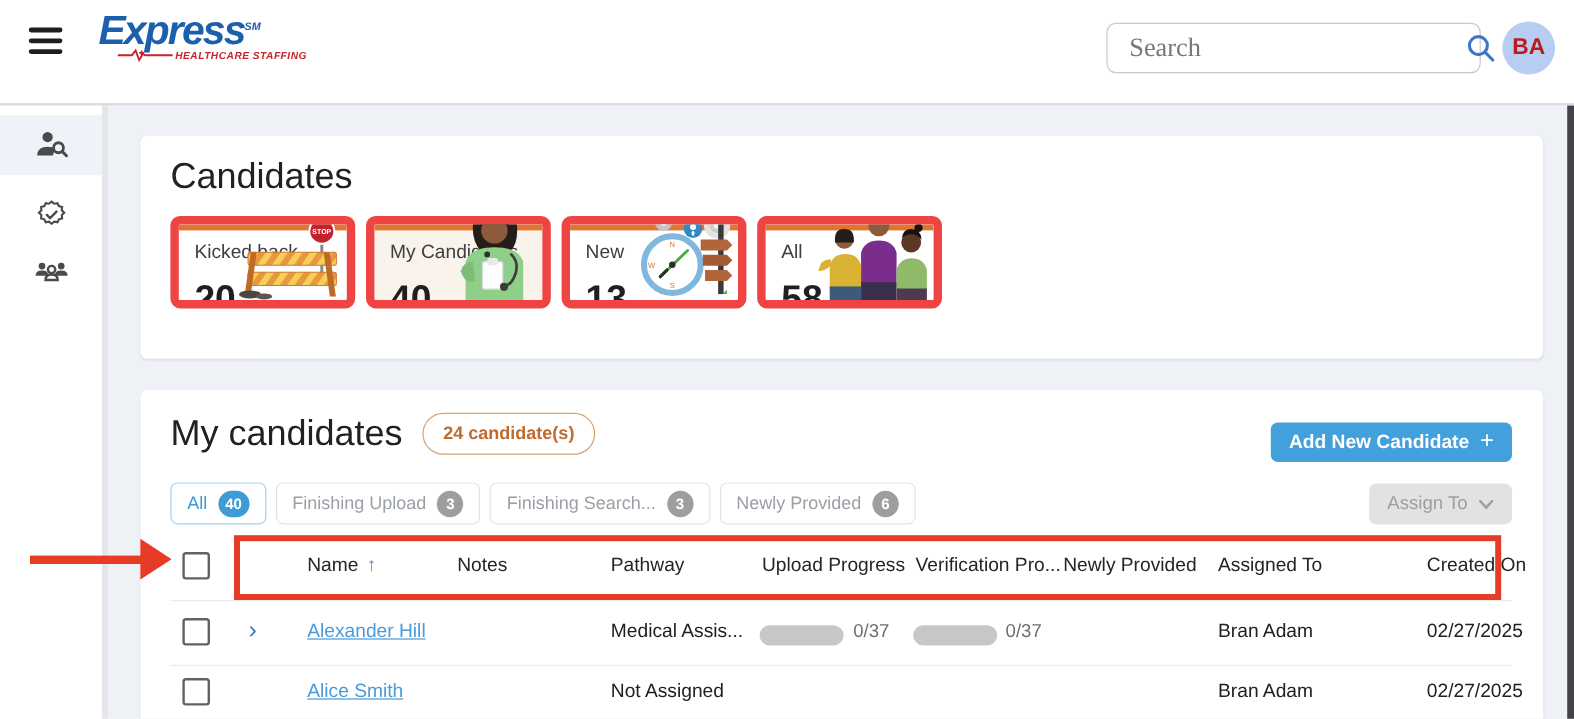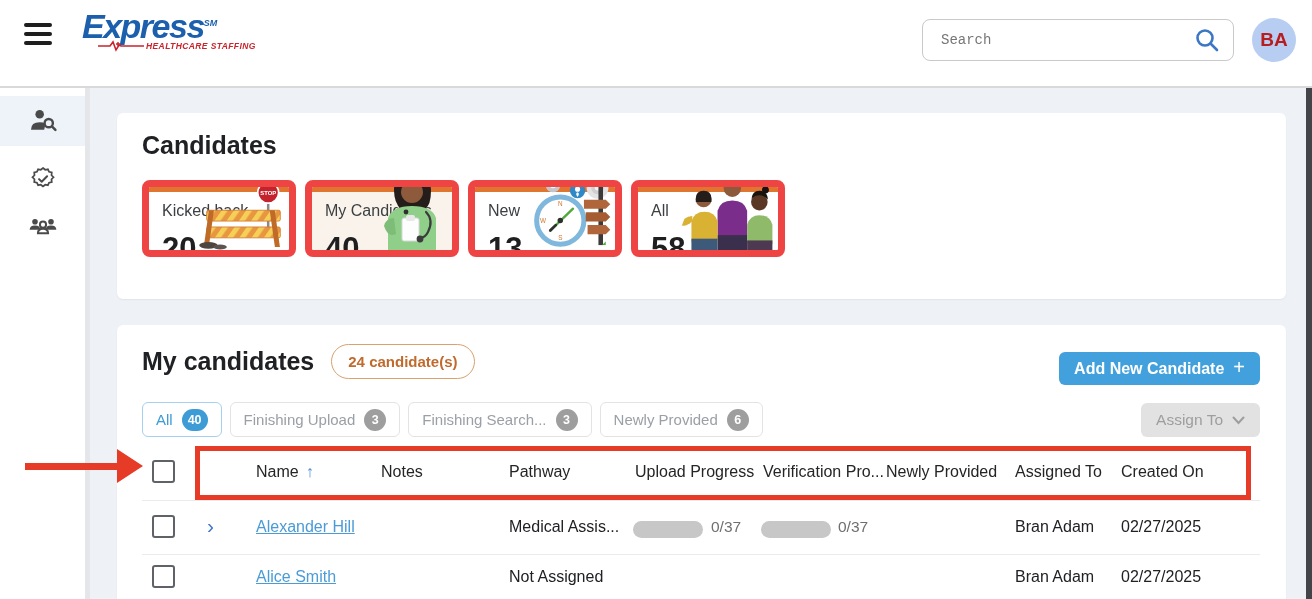--- a/index.html
+++ b/index.html
@@ -9,41 +9,41 @@
   
   .topbar { position:absolute; left:0; top:0; width:1312px; height:86px; background:#fff; }
   .hamburger { position:absolute; left:24px; top:23px; width:28px; height:22px; cursor:pointer; }
   .hamburger span { display:block; width:28px; height:3.6px; background:#1e1e1e; border-radius:2px; margin-bottom:5.4px; }
   .logo { position:absolute; left:82px; top:8px; }
   .logo-brand { font-size:34px; font-weight:900; font-style:italic; color:#1b5fad; letter-spacing:-1.5px; line-height:1.1; }
   .logo-sm { font-size:9px; font-weight:700; vertical-align:super; letter-spacing:0; }
   .logo-tagline-row { display:flex; align-items:center; gap:2px; margin-top:-5px; margin-left:16px; }
   .logo-tagline { font-size:8.5px; font-weight:800; font-style:italic; color:#c8242c; letter-spacing:0.4px; }
   .searchbox { position:absolute; left:922px; top:19px; width:312px; height:42px; border:1px solid #c9c9c9; border-radius:8px; background:#fff; display:flex; align-items:center; }
-  .searchbox input { flex:1; border:none; outline:none; background:transparent; padding:0 10px 0 18px; font-size:14px; color:#3b82f6; font-family:Liberation Mono, monospace; }
+  .searchbox input { flex:1; border:none; outline:none; background:transparent; padding:0 10px 0 18px; font-size:22px; color:#3b82f6; font-family:Liberation Serif, serif; }
   .searchbox input::placeholder { color:#777; }
   .search-ic { margin-right:13px; display:flex; }
   .avatar { position:absolute; left:1252px; top:18px; width:44px; height:44px; border-radius:50%; background:#b7cdf2; color:#b91c1c; font-weight:700; font-size:19px; display:flex; align-items:center; justify-content:center; cursor:pointer; }
   .top-divider { position:absolute; left:0; top:86px; width:1312px; height:2px; background:#d9d9d9; }
 
   
   .sidebar { position:absolute; left:0; top:88px; width:85px; height:511px; background:#fff; }
   .side-divider { position:absolute; left:85px; top:88px; width:5px; height:511px; background:#e4e6e9; }
   .side-item { position:absolute; left:0; width:85px; height:50px; display:flex; align-items:center; justify-content:center; cursor:pointer; }
   .side-item.active { background:#eef3f9; }
 
   
   .main-bg { position:absolute; left:90px; top:88px; width:1216px; height:511px; background:#eef1f6; }
   .right-strip { position:absolute; left:1306px; top:88px; width:6px; height:511px; background:#43434a; }
 
   .panel { position:absolute; background:#fff; border-radius:6px; box-shadow:0 1px 2px rgba(0,0,0,.06); }
   .panel1 { left:117px; top:113px; width:1169px; height:186px; }
   .panel2 { left:117px; top:325px; width:1169px; height:274px; border-bottom-left-radius:0; border-bottom-right-radius:0; }
 
-  .panel-title { font-size:25px; font-weight:700; color:#202124; }
+  .panel-title { font-size:30px; font-weight:400; color:#202124; }
   .p1-title { position:absolute; left:25px; top:18px; }
 
   
   .cards { position:absolute; left:25px; top:67px; display:flex; gap:9px; }
   .card { position:relative; width:154px; height:77px; background:#fff; border:7px solid #ef4444; border-radius:8px; overflow:hidden; cursor:pointer; }
   .card.selected { background:#faf3ec; }
   .card-topbar { position:absolute; left:0; top:0; width:100%; height:5px; background:#e0752f; }
   .card-label { position:absolute; left:13px; top:15px; font-size:16px; color:#3c4043; }
   .card-count { position:absolute; left:13px; top:44px; font-size:31px; font-weight:600; color:#1f1f1f; }
   .card-illo { position:absolute; right:2px; bottom:0; }
@@ -66,21 +66,21 @@
   .tbl-header { position:absolute; left:0; top:119px; width:1169px; height:57px; }
   .tbl-row1 { position:absolute; left:0; top:176px; width:1169px; height:54px; }
   .tbl-row2 { position:absolute; left:0; top:230px; width:1169px; height:46px; }
   .row-divider { position:absolute; left:25px; right:26px; bottom:0; height:1px; background:#ebebeb; }
   .checkbox { position:absolute; left:35px; width:23px; height:23px; border:2px solid #5f6368; border-radius:3px; background:#fff; cursor:pointer; }
   .th { position:absolute; top:19px; font-size:16px; font-weight:500; color:#252525; white-space:nowrap; }
   .td { position:absolute; top:17px; font-size:16px; color:#202124; white-space:nowrap; }
   .sort-arrow { color:#4c8fd6; font-size:16px; margin-left:7px; }
   .col-name{left:139px} .col-notes{left:264px} .col-pathway{left:392px}
   .col-upload{left:518px} .col-verif{left:646px} .col-newly{left:769px}
-  .col-assigned{left:898px} .col-created{left:1004px}
+  .col-assigned{left:898px} .col-created{left:1072px}
   .expander { position:absolute; left:90px; top:12px; font-size:21px; color:#3c77c5; cursor:pointer; line-height:1.2; }
   .name-link { color:#4a9bd6; text-decoration:underline; cursor:pointer; }
   .pill { position:absolute; top:20px; width:70px; height:17px; border-radius:9px; background:#c7c7c7; }
   .pill-text { position:absolute; top:17px; font-size:15.5px; color:#6f6f6f;text-align:right; }
 
   
   .red-box { position:absolute; left:78px; top:2px; width:1056px; height:54px; border:5px solid #e63b27; z-index:5; }
   .arrow-shaft { position:absolute; left:25px; top:463px; width:94px; height:7px; background:#e63b27; z-index:10; }
   .arrow-head { position:absolute; left:117px; top:449px; width:0; height:0; border-left:26px solid #e63b27; border-top:17px solid transparent; border-bottom:17px solid transparent; z-index:10; }
 </style>

